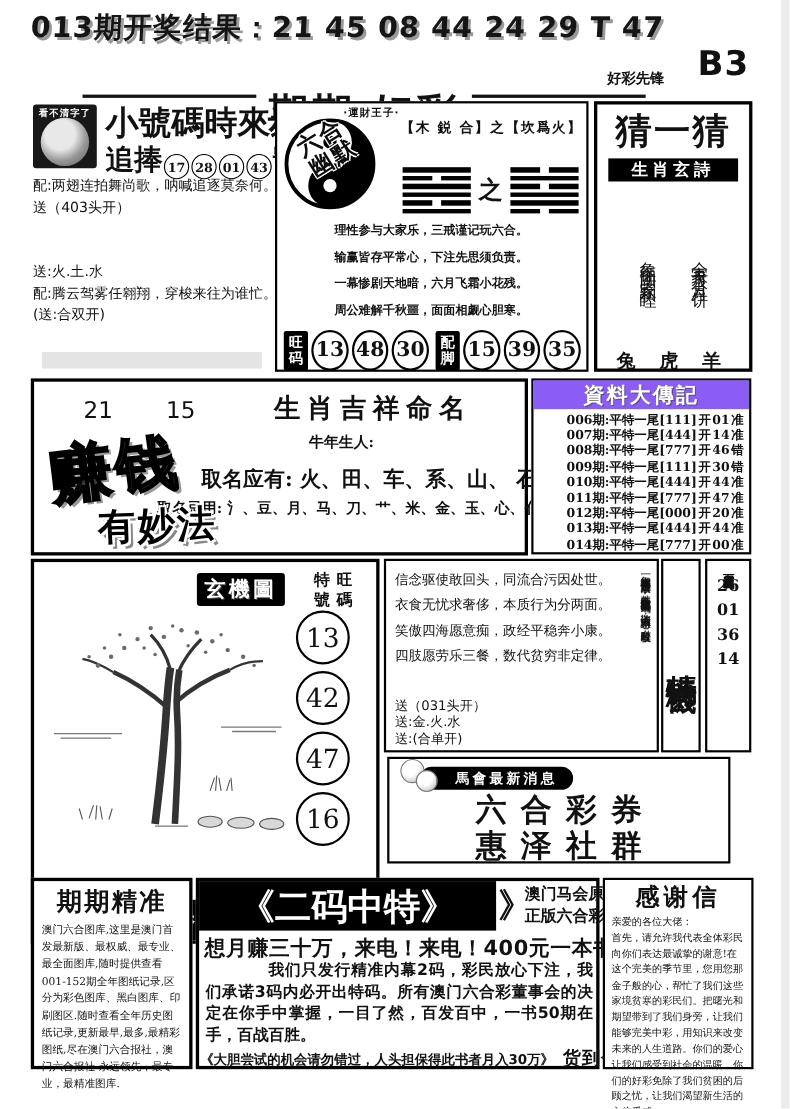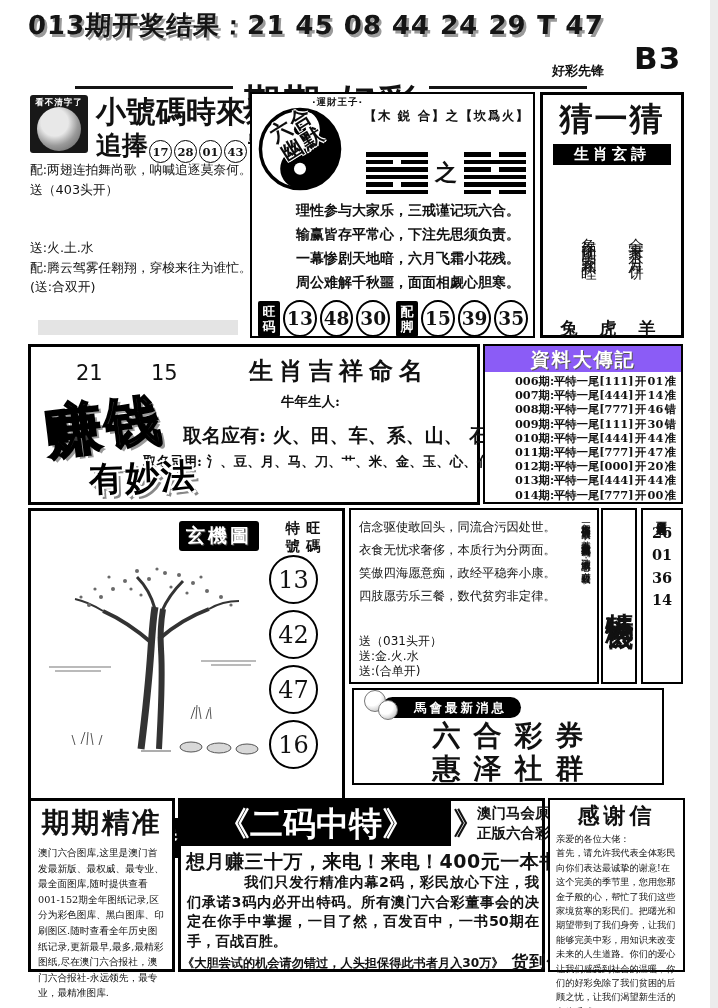--- a/index.html
+++ b/index.html
@@ -42,22 +42,22 @@
   .logo-chars{position:absolute;left:14px;top:18px;width:62px;text-align:center;
     transform:rotate(-32deg);font-size:21px;font-weight:900;line-height:22px;letter-spacing:2px;
     color:#0c0c0c;text-shadow:-1px -1px 0 #fff,1px -1px 0 #fff,-1px 1px 0 #fff,1px 1px 0 #fff;}
   .gua-title{position:absolute;left:112px;top:14px;font-size:12.5px;font-weight:bold;letter-spacing:1.5px;white-space:nowrap;}
   .hex-row{position:absolute;left:108px;top:58px;width:172px;display:flex;align-items:center;justify-content:center;gap:7px;}
   .hexagram{display:flex;flex-direction:column;gap:3px;width:62px;}
   .hexagram .ln{height:4.5px;background:#000;}
   .hexagram .ln.broken{background:none;display:flex;justify-content:space-between;}
   .hexagram .ln.broken i{display:block;width:44%;height:100%;background:#000;}
   .gua-sep{font-size:22px;font-weight:bold;}
-  .humor-poem{position:absolute;left:22px;top:104px;width:268px;text-align:center;
-    font-size:14px;line-height:24px;font-weight:600;font-family:"DejaVu Serif",serif;white-space:nowrap;}
+  .humor-poem{position:absolute;left:6px;top:104px;width:268px;text-align:center;
+    font-size:11px;line-height:24px;font-weight:600;font-family:"DejaVu Serif",serif;white-space:nowrap;}
   .code-row{position:absolute;left:6px;top:206px;width:270px;display:flex;align-items:center;gap:3px;}
   .code-label{width:18px;background:#000;color:#fff;font-size:13px;font-weight:bold;line-height:15px;
     padding:3px 3px;text-align:center;word-break:break-all;border-radius:2px;}
   .code-ball{width:33px;height:33px;border:2.6px solid #000;border-radius:50%;display:flex;
     align-items:center;justify-content:center;font-family:"DejaVu Serif",serif;font-size:18.5px;font-weight:bold;}
   .code-gap{flex:1;}
 
   
   .guess{left:540px;top:92px;width:144px;height:246px;border-width:3px;text-align:center;}
   .guess-title{font-family:"DejaVu Serif",serif;font-size:33px;font-weight:900;letter-spacing:2px;margin-top:2px;}
@@ -124,21 +124,21 @@
   .news-pill{position:absolute;left:28px;top:7px;height:21px;background:#000;border-radius:11px;
     color:#fff;font-size:12.5px;font-weight:700;letter-spacing:3px;line-height:21px;padding:0 14px 0 32px;}
   .ball{position:absolute;border-radius:50%;background:radial-gradient(circle at 35% 30%,#fff 0 45%,#cfcfcf 75%,#9c9c9c 100%);border:1px solid #777;}
   .b1{left:10px;top:0px;width:20px;height:20px;}
   .b2{left:24px;top:10px;width:18px;height:18px;}
   .news-line{position:absolute;left:0;width:100%;text-align:center;font-size:28px;font-weight:900;letter-spacing:13px;text-indent:13px;}
   .nl1{top:27px;} .nl2{top:60px;}
 
   
   .precision{left:28px;top:798px;width:147px;height:174px;border-width:3px;}
-  .precision-title{text-align:center;font-size:28px;font-weight:900;letter-spacing:2px;margin-top:3px;}
+  .precision-title{text-align:center;font-size:23px;font-weight:900;letter-spacing:2px;margin-top:3px;}
   .precision-body{padding:3px 7px 0 7px;font-family:"DejaVu Serif",serif;font-size:9.7px;line-height:15.6px;font-weight:500;}
 
   .twocode{left:178px;top:798px;width:367px;height:174px;border-width:3px;}
   .tc-band{position:absolute;left:0;top:0;width:270px;height:45px;background:#000;color:#fff;
     text-align:center;font-size:33px;font-weight:900;line-height:45px;letter-spacing:0px;white-space:nowrap;}
   .tc-chev{position:absolute;left:272px;top:2px;font-size:31px;font-weight:900;}
   .tc-side{position:absolute;left:296px;top:2px;font-size:14.5px;font-weight:800;line-height:20px;white-space:nowrap;}
   .tc-hotline{position:absolute;left:5px;top:48px;font-size:19px;font-weight:900;letter-spacing:0.5px;white-space:nowrap;}
   .tc-body{position:absolute;left:6px;top:72px;width:352px;font-size:14.3px;font-weight:800;
     line-height:19.5px;text-indent:4em;text-align:justify;}

